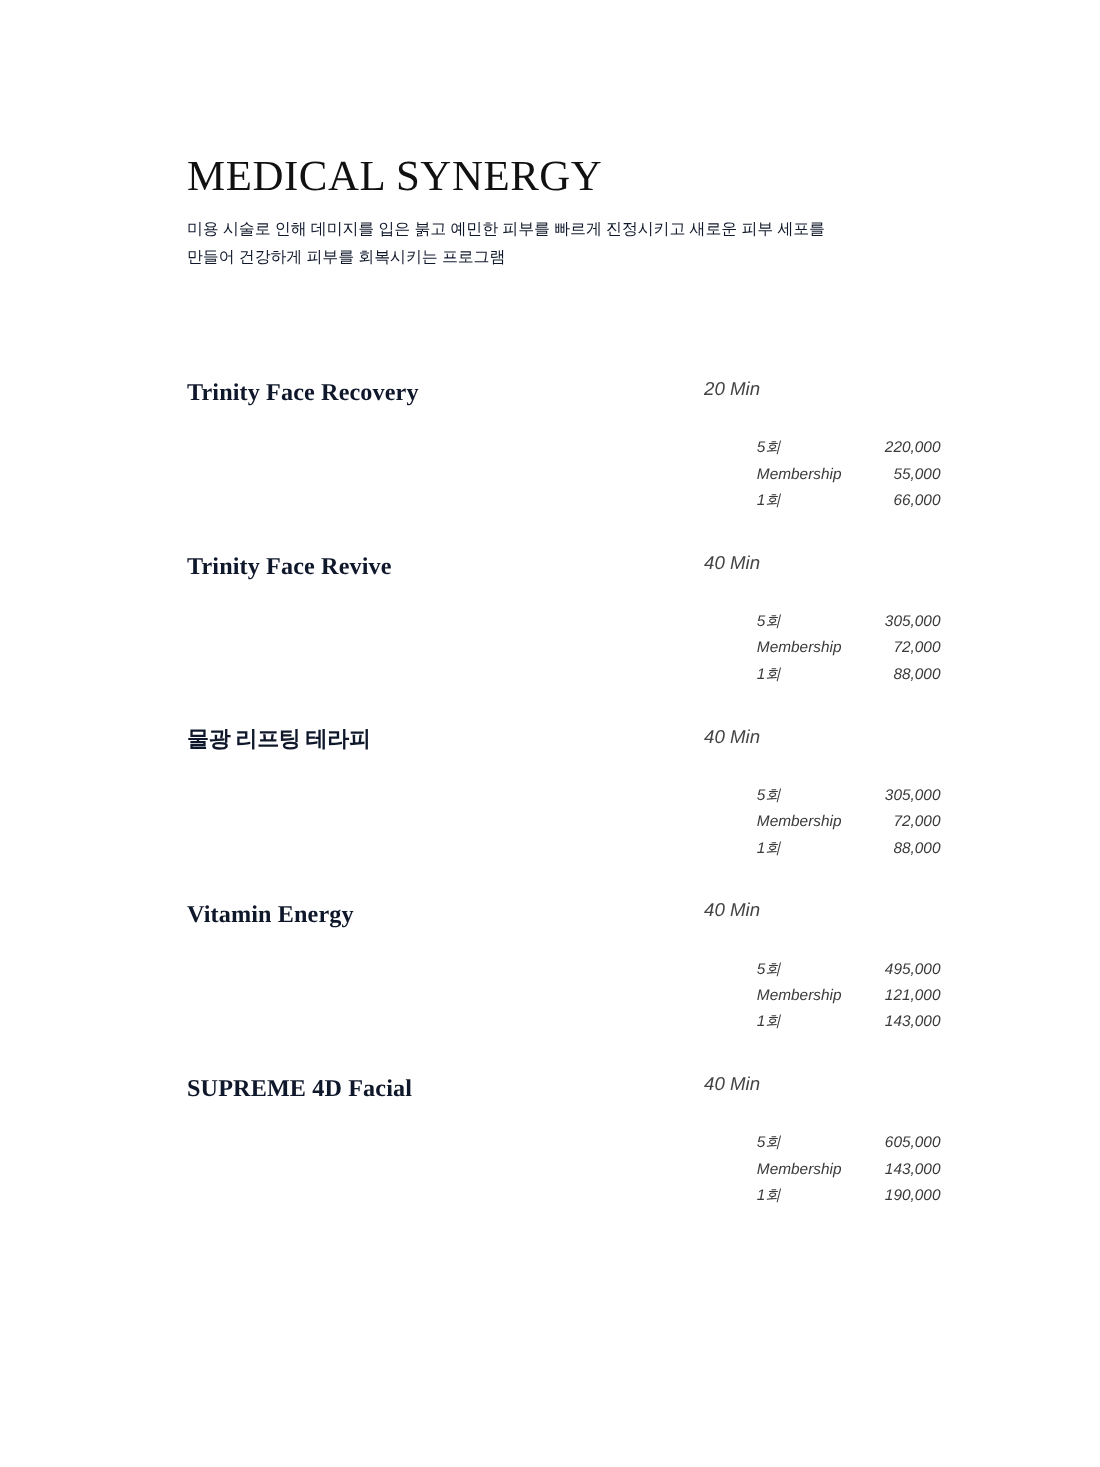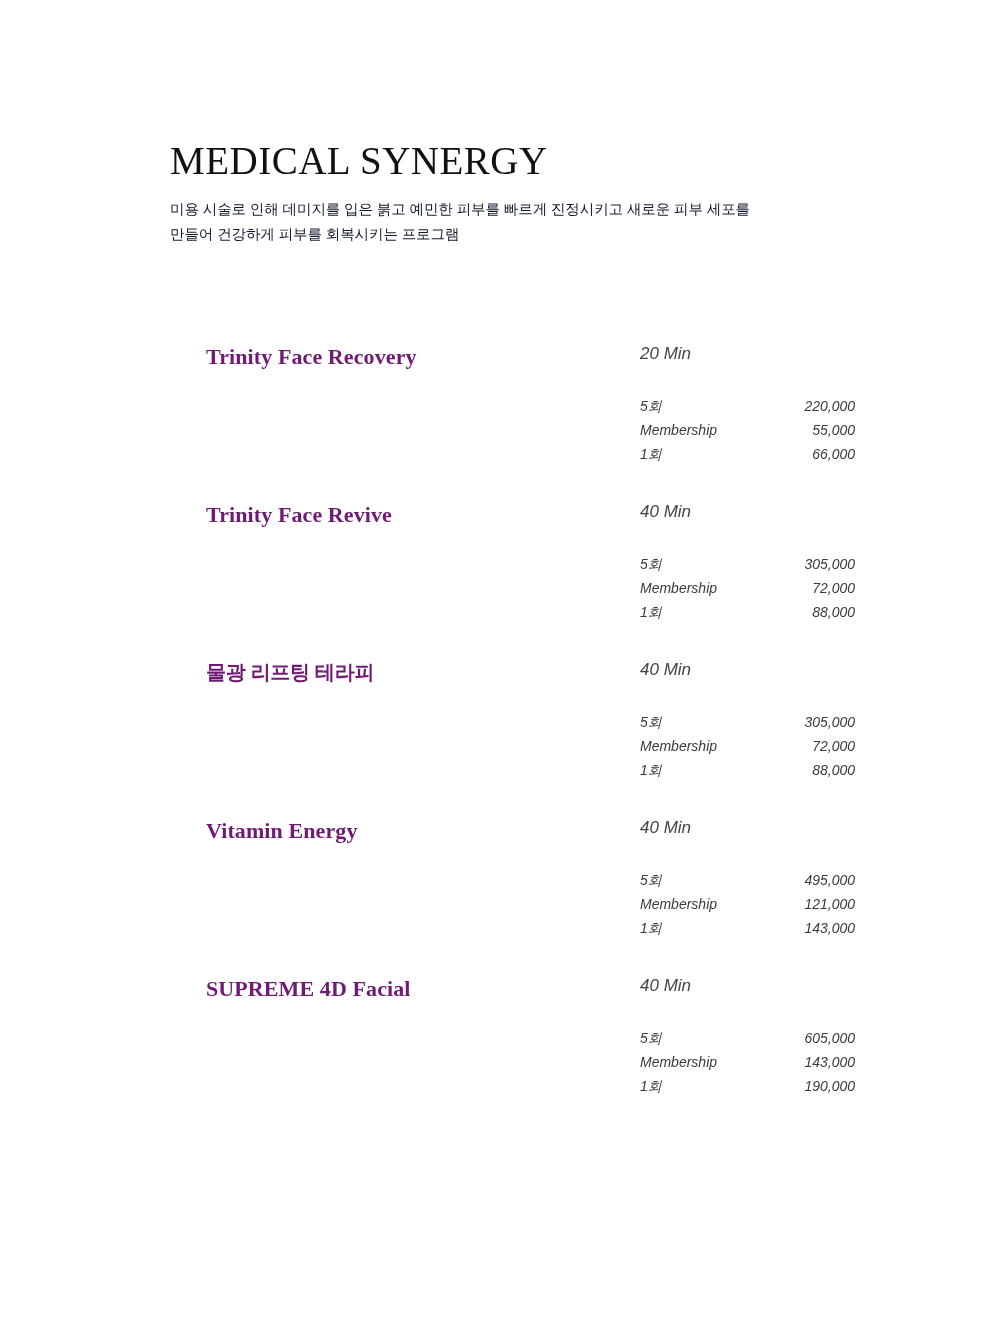--- a/index.html
+++ b/index.html
@@ -47,28 +47,27 @@
     min-height: 100px;
     margin-bottom: 58px;
   }
   .item-name {
     position: absolute;
     left: 0;
     top: 0;
     font-family: "Liberation Serif", serif;
     font-size: 22px;
     font-weight: 700;
-    color: #701a75;
+    color: #0f172a;
     letter-spacing: 0.1px;
     line-height: 1.2;
     white-space: nowrap;
-    margin-left: 36px;
   }
   .item-name.korean {
-    font-family: Liberation Sans, sans-serif;
+    font-family: Liberation Serif, serif;
     font-size: 20px;
     font-weight: 700;
     letter-spacing: -0.3px;
   }
   .item-right {
     position: absolute;
     left: 470px;
     top: 0;
     width: 215px;
   }
@@ -89,20 +88,21 @@
     align-items: baseline;
     font-family: "Liberation Sans", sans-serif;
     font-size: 14px;
     color: #3a3a3a;
     line-height: 1.72;
     font-style: italic;
   }
   .price-label {
     text-align: left;
     white-space: nowrap;
+    margin-left: 48px;
   }
   .price-value {
     white-space: nowrap;
   }
 </style>
 </head>
 <body>
 
 <div class="page">
 

